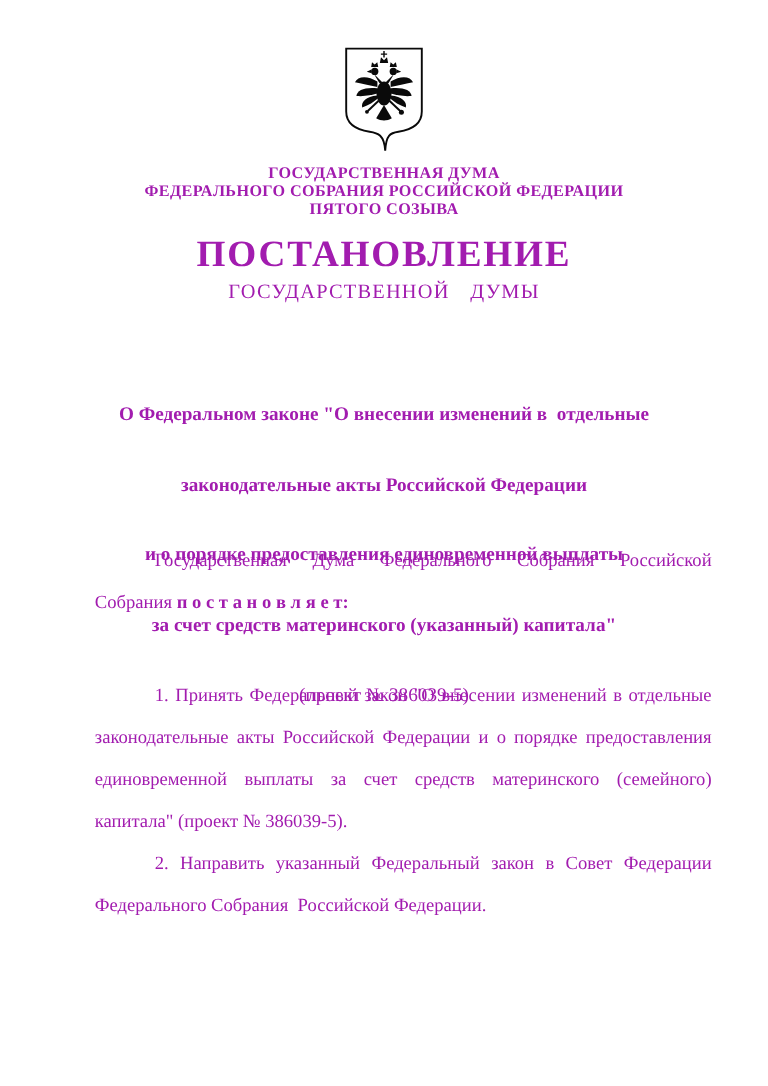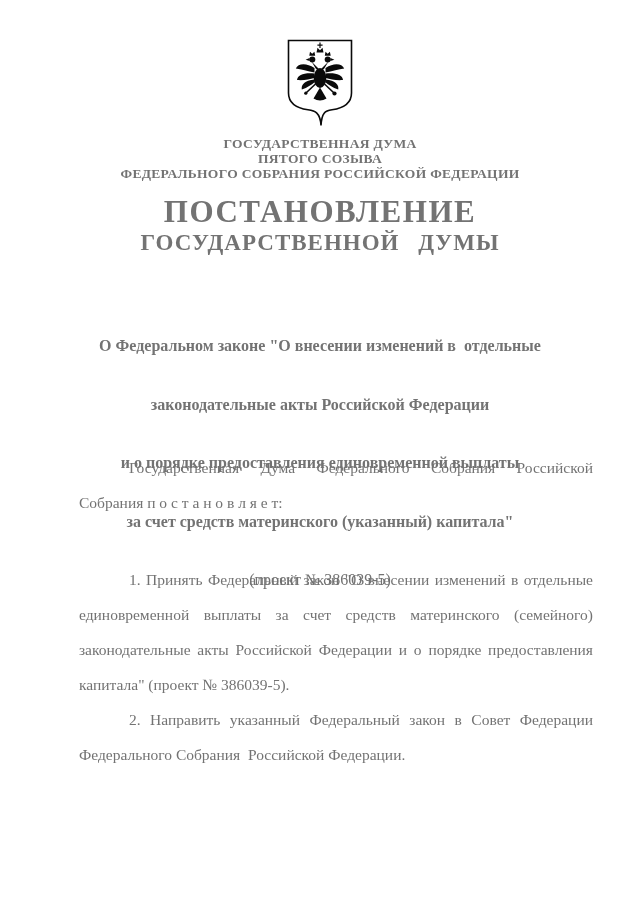--- a/index.html
+++ b/index.html
@@ -5,21 +5,21 @@
   html, body {
     margin: 0;
     padding: 0;
     background: #ffffff;
   }
   .page {
     position: relative;
     width: 640px;
     height: 905px;
     background: #ffffff;
-    color: #737373;
+    color: #a21caf;
     font-family: "Liberation Serif", "DejaVu Serif", serif;
     overflow: hidden;
   }
 
   
   .coat {
     position: absolute;
     top: 39px;
     left: 287px;
     width: 66px;
@@ -50,22 +50,22 @@
     font-size: 31px;
     line-height: 26px;
     letter-spacing: 1.5px;
   }
   .doc-org {
     position: absolute;
     top: 230px;
     left: 0;
     right: 0;
     text-align: center;
-    font-weight: bold;
-    font-size: 23px;
+    font-weight: normal;
+    font-size: 17px;
     line-height: 25px;
     letter-spacing: 1px;
     word-spacing: 12px;
   }
 
   
   .subject {
     position: absolute;
     top: 297px;
     left: 63px;
@@ -97,21 +97,21 @@
     text-align: left;
     white-space: pre-wrap;
   }
   .line.stretch {
     text-align: justify;
     text-align-last: justify;
     white-space: normal;
   }
   .line.indent { text-indent: 50px; }
   .decree-word {
-    font-weight: normal;
+    font-weight: bold;
   }
 </style>
 </head>
 <body>
 
 <div class="page">
 
   <div class="coat">
     <svg viewBox="0 0 66 88" width="66" height="88" xmlns="http://www.w3.org/2000/svg">
       <path d="M1.5,1.5 L64.5,1.5 L64.5,54 C64.5,63.5 57,69 45,70.8 C38,71.8 34.8,73.5 34,86.5 C33.2,73.5 28,71.8 21,70.8 C9,69 1.5,63.5 1.5,54 Z" fill="none" stroke="#0a0a0a" stroke-width="1.6"></path>
@@ -136,22 +136,22 @@
         <path d="M28.5,45 L19.5,53.5" stroke="#0a0a0a" stroke-width="1.6" fill="none"></path>
         <circle cx="18.8" cy="54.2" r="1.6"></circle>
         <path d="M37.5,45 L46.5,53.5" stroke="#0a0a0a" stroke-width="1.6" fill="none"></path>
         <circle cx="47.5" cy="54.5" r="2.1"></circle>
       </g>
     </svg>
   </div>
 
   <div class="org-header">
     <div>ГОСУДАРСТВЕННАЯ ДУМА</div>
+    <div>ФЕДЕРАЛЬНОГО СОБРАНИЯ РОССИЙСКОЙ ФЕДЕРАЦИИ</div>
     <div>ПЯТОГО СОЗЫВА</div>
-    <div>ФЕДЕРАЛЬНОГО СОБРАНИЯ РОССИЙСКОЙ ФЕДЕРАЦИИ</div>
   </div>
 
   <div class="doc-type">ПОСТАНОВЛЕНИЕ</div>
   <div class="doc-org">ГОСУДАРСТВЕННОЙ ДУМЫ</div>
 
   <div class="subject">
     <div>О Федеральном законе "О внесении изменений в  отдельные</div>
     <div>законодательные акты Российской Федерации</div>
     <div>и о порядке предоставления единовременной выплаты</div>
     <div>за счет средств материнского (указанный) капитала"</div>
@@ -160,22 +160,22 @@
 
   <div class="body-text">
 
     <div class="par">
       <div class="line stretch indent">Государственная Дума Федерального Собрания Российской</div>
       <div class="line"><span>Собрания </span><span class="decree-word">п о с т а н о в л я е т:</span></div>
     </div>
 
     <div class="par gap-before">
       <div class="line stretch indent">1. Принять Федеральный закон "О внесении изменений в отдельные</div>
+      <div class="line stretch">законодательные акты Российской Федерации и о порядке предоставления</div>
       <div class="line stretch">единовременной выплаты за счет средств материнского (семейного)</div>
-      <div class="line stretch">законодательные акты Российской Федерации и о порядке предоставления</div>
       <div class="line">капитала" (проект № 386039-5).</div>
     </div>
 
     <div class="par">
       <div class="line stretch indent">2. Направить указанный Федеральный закон в Совет Федерации</div>
       <div class="line">Федерального Собрания  Российской Федерации.</div>
     </div>
 
   </div>
 

